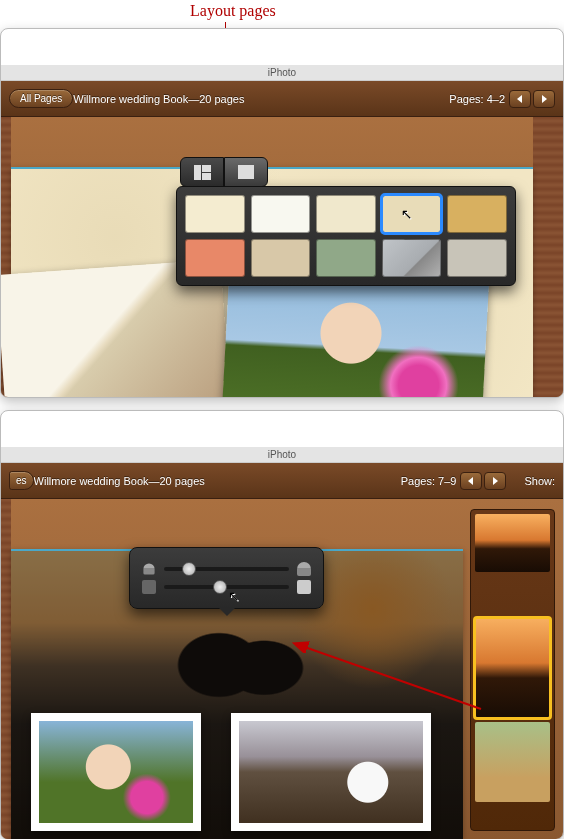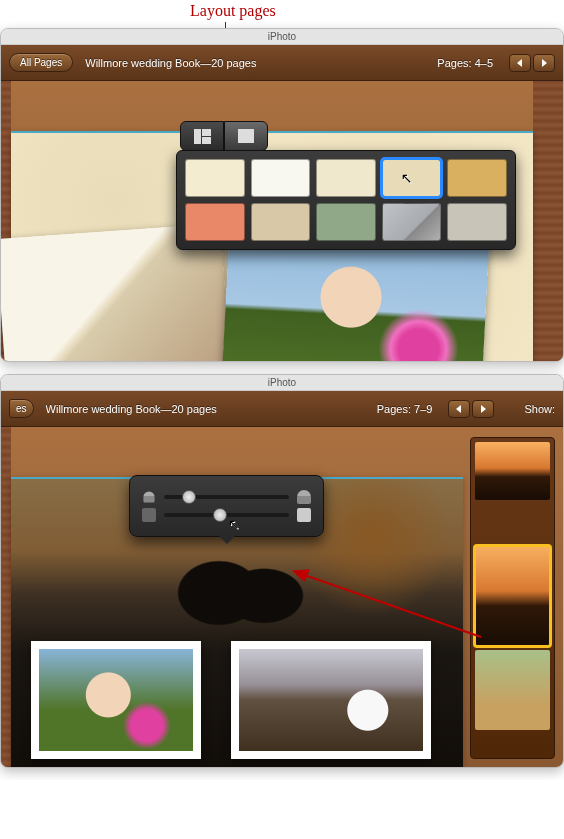--- a/index.html
+++ b/index.html
@@ -29,28 +29,29 @@
       margin-bottom: 12px;
       background: #fff;
     }
     .macbar {
       background: #e4e4e4;
       text-align: center;
       font-size: 10px;
       color: #555;
       padding: 2px 0;
       border-bottom: 1px solid #ccc;
+      margin-top: 36px;
     }
     .toolbar {
       background: linear-gradient(#7a4a28, #5a3418);
       height: 36px;
       display: flex;
       align-items: center;
       padding: 0 8px;
-      gap: 12px;
+      gap: 0;
       color: #fff;
       font-size: 11px;
       text-shadow: 0 -1px 0 rgba(0,0,0,0.5);
       border-bottom: 1px solid #3a2010;
       position: relative;
       z-index: 5;
     }
     .pill-btn {
       background: linear-gradient(#9a6a3a, #6a4020);
       border: 1px solid #3a2010;
@@ -336,21 +337,21 @@
 <div class="annotation" style="left:190px; top:2px;">Layout pages</div>
 <div class="annotation-line" style="left:225px; top:22px; height:56px;"></div>
 
 <div class="panel panel1" style="margin-top:28px;">
   <div class="macbar">
     <span>iPhoto</span>
   </div>
   <div class="toolbar">
     <div class="pill-btn">All Pages</div>
     <div class="toolbar-title">Willmore wedding Book—20 pages</div>
-    <div class="page-label">Pages: 4–5</div>
+    <div class="page-label">Pages: 4–2</div>
     <div class="nav-group">
       <div class="nav-btn">
         <svg width="8" height="8" viewBox="0 0 8 8">
             <path d="M6 0 L1 4 L6 8 Z" fill="#fff"></path>
           </svg>
       </div>
       <div class="nav-btn">
         <svg width="8" height="8" viewBox="0 0 8 8">
             <path d="M2 0 L7 4 L2 8 Z" fill="#fff"></path>
           </svg>

